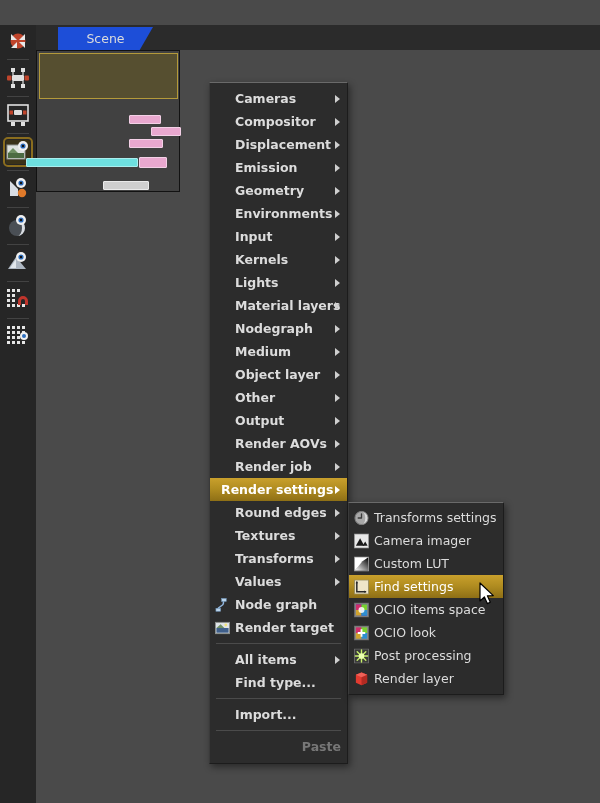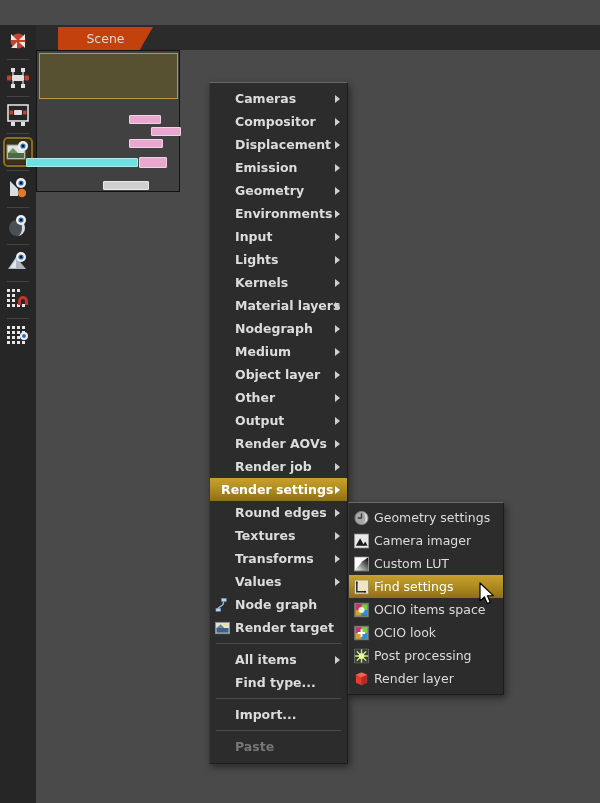--- a/index.html
+++ b/index.html
@@ -49,21 +49,21 @@
     background:#3a3218;
   }
 
   
   #tabstrip{
     position:absolute;left:36px;top:25px;width:564px;height:25px;
     background:#2b2b2b;
   }
   #tab-scene{
     position:absolute;left:22px;top:2px;width:95px;height:23px;
-    background:#c2410c;
+    background:#1d4ed8;
     color:#dcdcdc;font-size:12.5px;
     display:flex;align-items:center;justify-content:center;
     clip-path:polygon(0 0,100% 0,86% 100%,0 100%);
   }
 
   
   #canvas{
     position:absolute;left:36px;top:50px;width:564px;height:753px;
     background:#4a4a4a;
   }
@@ -90,21 +90,21 @@
     padding:4px 0 5px 0;
     box-sizing:border-box;
     box-shadow:2px 3px 7px rgba(0,0,0,.45);
     font-weight:bold;
   }
   .mi{
     position:relative;height:23px;display:flex;align-items:center;
     color:#dcdcdc;font-size:12.5px;padding-left:25px;padding-right:6px;
     box-sizing:border-box;white-space:nowrap;
   }
-  .mi.disabled{color:#777;}
+  .mi.disabled{color:#777;justify-content:flex-end;}
   .mi.hl{
     background:linear-gradient(180deg,#c9a02c 0%,#b08c20 48%,#8e6f16 100%);
     color:#fff;
     padding-left:11px;
   }
   .mi .arrow{
     position:absolute;right:7px;top:50%;transform:translateY(-50%);
     width:0;height:0;border-left:5px solid #cfcfcf;
     border-top:4px solid transparent;border-bottom:4px solid transparent;
   }
@@ -333,25 +333,25 @@
       </div>
     <div class="mi">
         <span>Environments</span>
         <span class="arrow"></span>
       </div>
     <div class="mi">
         <span>Input</span>
         <span class="arrow"></span>
       </div>
     <div class="mi">
+        <span>Kernels</span>
+        <span class="arrow"></span>
+      </div>
+    <div class="mi">
         <span>Lights</span>
-        <span class="arrow"></span>
-      </div>
-    <div class="mi">
-        <span>Kernels</span>
         <span class="arrow"></span>
       </div>
     <div class="mi">
         <span>Material layers</span>
         <span class="arrow"></span>
       </div>
     <div class="mi">
         <span>Nodegraph</span>
         <span class="arrow"></span>
       </div>
@@ -450,21 +450,21 @@
   <div id="submenu">
 
     <div class="mi">
       <span class="mico">
         <svg width="15" height="15" viewBox="0 0 16 16">
           <circle cx="8" cy="8" r="7" fill="#d9d9d9" stroke="#8a8a8a"></circle>
           <path d="M8 8 L8 3.5 M8 8 L4.5 8" stroke="#333" stroke-width="1.4" stroke-linecap="round"></path>
           <path d="M8 1 a7 7 0 0 0 0 14 a4 7 0 0 0 0 -14" fill="#4b4b4b" opacity=".35"></path>
         </svg>
       </span>
-      <span>Geometry settings</span>
+      <span>Transforms settings</span>
     </div>
 
     <div class="mi">
       <span class="mico">
         <svg width="15" height="15" viewBox="0 0 16 16">
           <rect x="0.5" y="0.5" width="15" height="15" fill="#e8e8e8" stroke="#9a9a9a"></rect>
           <path d="M2 13 L6.5 5 L11 13 Z" fill="#1a1a1a"></path>
           <path d="M9 13 L12 8.5 L14.5 13 Z" fill="#1a1a1a"></path>
         </svg>
       </span>

